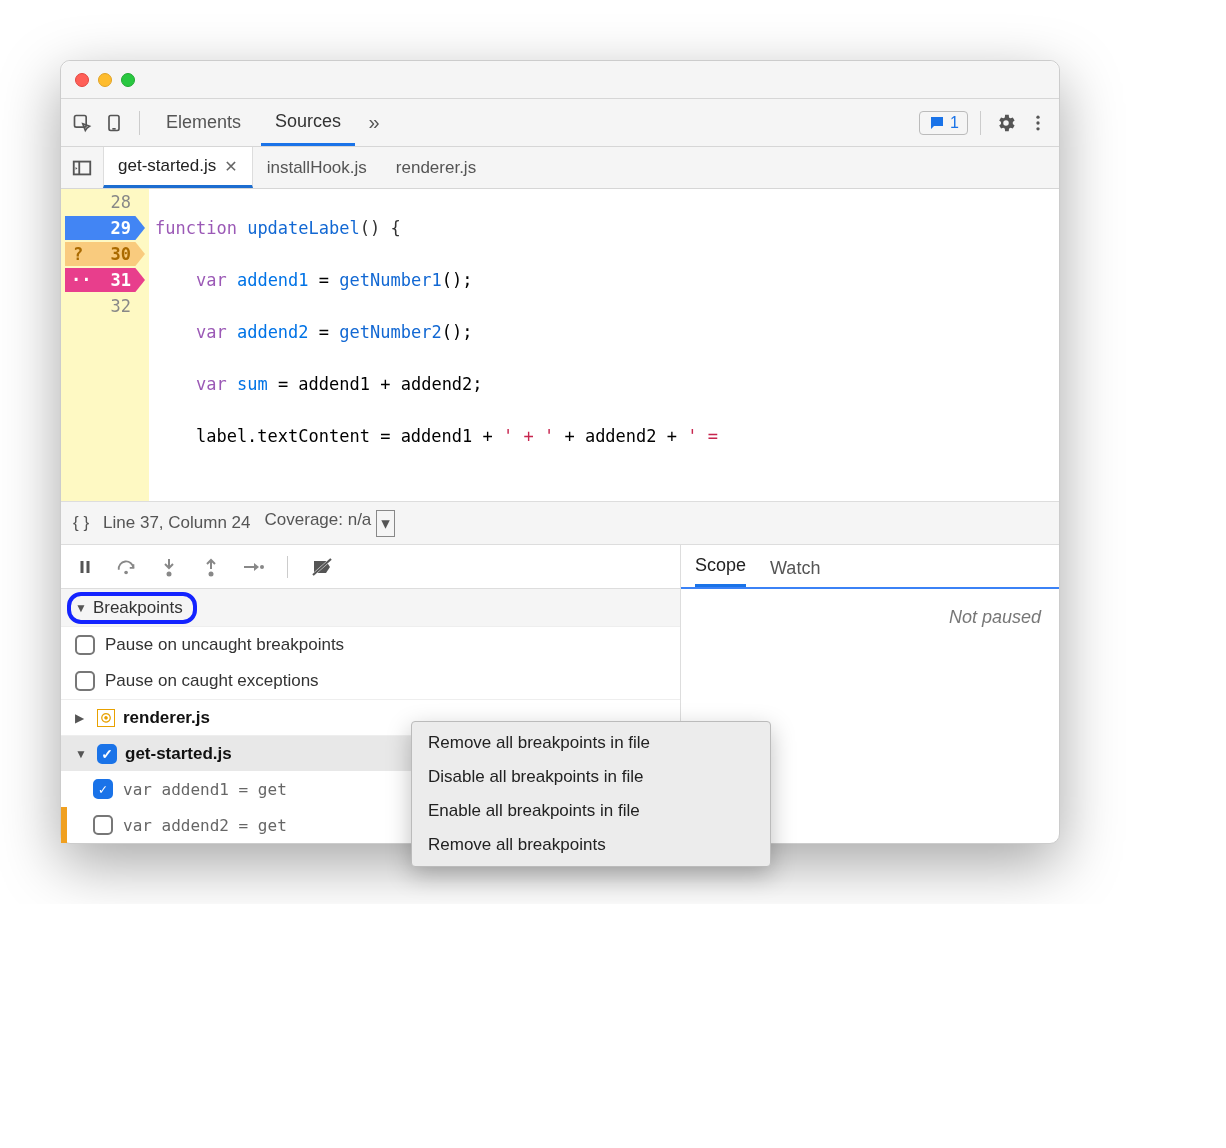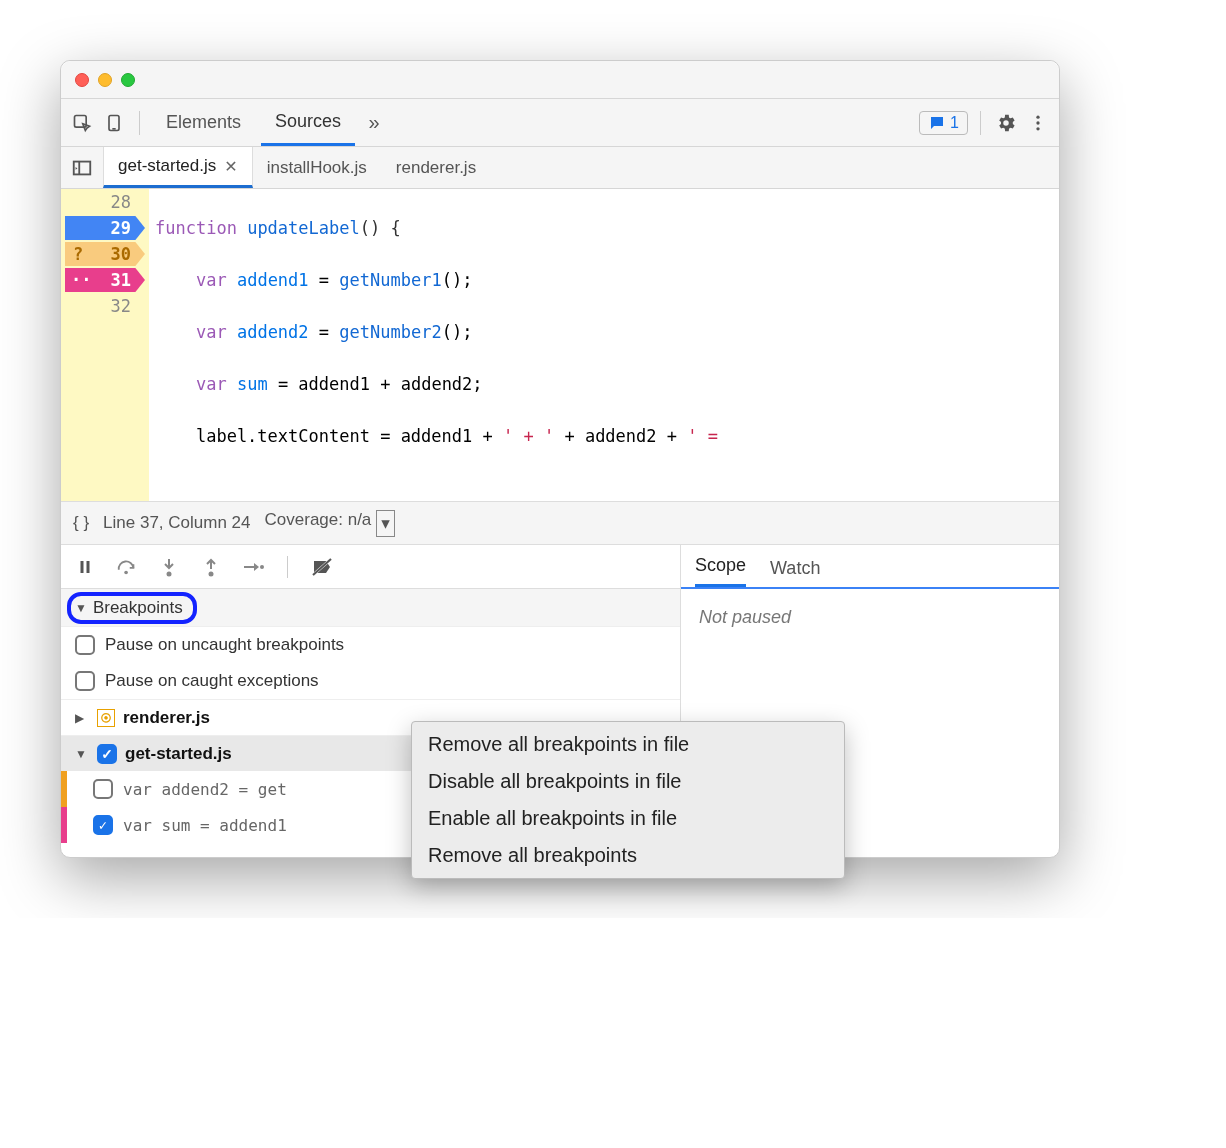--- a/index.html
+++ b/index.html
@@ -187,33 +187,33 @@
     position:relative;
   }
   .colorbar { position:absolute; left:0; top:0; bottom:0; width:6px; }
   .bar-orange{ background:#f0a020;}
   .bar-pink{ background:#e83e8c;}
 
   
   .rtabs { height:44px; display:flex; align-items:flex-end; border-bottom:2px solid #3b82f6; padding:0 14px; gap:24px;}
   .rtab { font-size:18px; color:#555; padding-bottom:8px; cursor:pointer;}
   .rtab.active { color:#222; border-bottom:3px solid #1a73e8;}
-  .rcontent { padding:18px; font-size:18px; color:#777; font-style:italic; text-align:left;}
+  .rcontent { padding:18px; font-size:18px; color:#777; font-style:italic; text-align:right;}
 
   
   .ctxmenu {
     position:absolute;
     left: 350px; top: 660px;
-    width: 434px;
+    width: 360px;
     background:#ececec;
     border:1px solid #bbb;
     border-radius:4px;
     box-shadow:0 8px 24px rgba(0,0,0,0.25);
     padding:4px 0;
-    font-size:20px;
+    font-size:17px;
     z-index:50;
   }
   .ctxmenu .item { padding:7px 16px; color:#222; cursor:pointer;}
 
   svg { display:block; }
 </style>
 </head>
 <body>
 
 <div class="window">
@@ -394,28 +394,27 @@
       </div>
 
       <div class="bp-file-row sel">
         <span class="tri">▼</span>
         <span class="cbx checked"></span>
         <b>get-started.js</b>
         <span class="xbtn">✕</span>
       </div>
 
       <div class="bp-line-row">
+        <span class="cbx checked"></span>
+        <span>var addend1 = get</span>
+      </div>
+      <div class="bp-line-row">
         <div class="colorbar bar-orange"></div>
         <span class="cbx"></span>
         <span>var addend2 = get</span>
-      </div>
-      <div class="bp-line-row" style="margin-bottom:14px;">
-        <div class="colorbar bar-pink"></div>
-        <span class="cbx checked"></span>
-        <span>var sum = addend1</span>
       </div>
 
     </div>
 
     <div class="right">
       <div class="rtabs">
         <div class="rtab active">Scope</div>
         <div class="rtab">Watch</div>
       </div>
       <div class="rcontent">Not paused</div>

